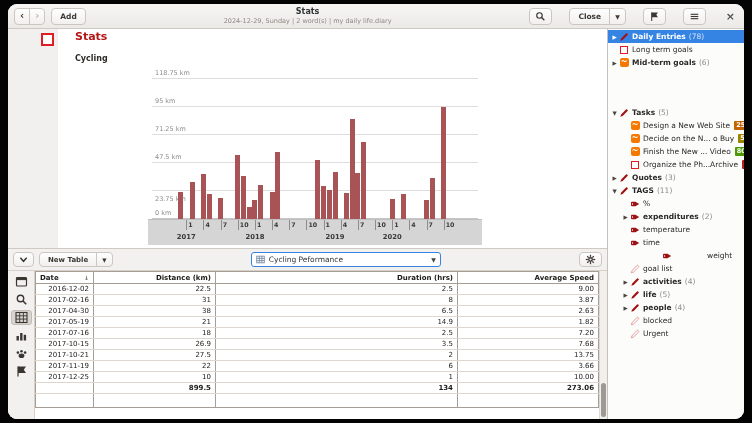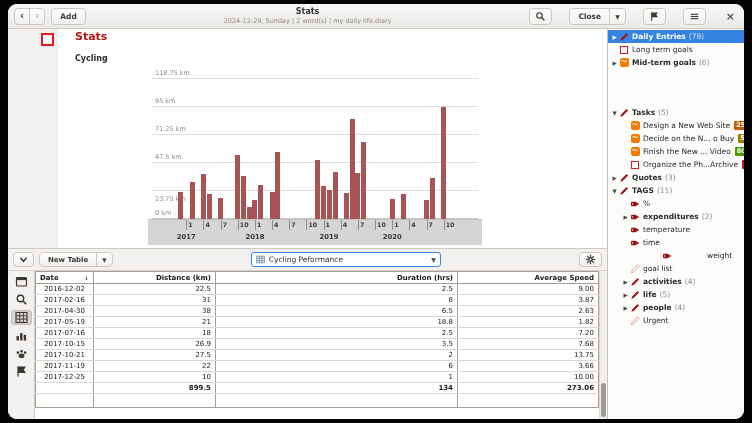--- a/index.html
+++ b/index.html
@@ -76,21 +76,21 @@
   .table-area { flex:1; position:relative; background:#fff; padding-right:8px; }
   table.dtable { width:100%; border-collapse:collapse; table-layout:fixed;
                  font-size:7px; color:#1d1b18; border:1px solid #a69d94; }
   .dtable th { height:12px; font-weight:bold; text-align:right; padding:0 4px;
                border-right:1px solid #a69d94; border-bottom:1px solid #a69d94;
                white-space:nowrap; overflow:hidden;}
   .dtable th:first-child { text-align:left; }
   .dtable td { height:11px; text-align:right; padding:0 4px;
                border-right:1px solid #a69d94; border-bottom:1px solid #ded7d0;
                white-space:nowrap; overflow:hidden;}
-  .dtable td:first-child { text-align:center; }
+  .dtable td:first-child { text-align:right; }
   .dtable tr.totals td { font-weight:bold; }
   .dtable tr.filler td { border-bottom:none; height:14px; }
   .sort-glyph { float:right; color:#6b6660; font-size:6px; }
   .vscroll { position:absolute; right:0; top:0; bottom:0; width:8px; background:#f1efec;
              border-left:1px solid #ddd8d3; }
   .vscroll .thumb { position:absolute; left:1px; right:1px; bottom:2px; height:34px;
                     background:#9d9994; border-radius:3px; }
 
   
   .tree { padding-top:1px; font-size:7.5px; color:#2b2926; }
@@ -227,21 +227,21 @@
               <div class="xnum" style="left: 160.421px;">10</div>
               <div class="xyear" style="left: 106.947px;">2018</div>
               <div class="xtick" style="left: 175.579px;"></div>
               <div class="xnum" style="left: 177.579px;">1</div>
               <div class="xtick" style="left: 192.737px;"></div>
               <div class="xnum" style="left: 194.737px;">4</div>
               <div class="xtick" style="left: 209.895px;"></div>
               <div class="xnum" style="left: 211.895px;">7</div>
               <div class="xtick" style="left: 227.053px;"></div>
               <div class="xnum" style="left: 229.053px;">10</div>
-              <div class="xyear" style="left: 181px;">2019</div>
+              <div class="xyear" style="left: 187px;">2019</div>
               <div class="xtick" style="left: 244.211px;"></div>
               <div class="xnum" style="left: 246.211px;">1</div>
               <div class="xtick" style="left: 261.368px;"></div>
               <div class="xnum" style="left: 263.368px;">4</div>
               <div class="xtick" style="left: 278.526px;"></div>
               <div class="xnum" style="left: 280.526px;">7</div>
               <div class="xtick" style="left: 295.684px;"></div>
               <div class="xnum" style="left: 297.684px;">10</div>
               <div class="xyear" style="left: 244.211px;">2020</div>
             </div>
@@ -368,21 +368,21 @@
                   </tr>
                   <tr>
                     <td>2017-04-30</td>
                     <td>38</td>
                     <td>6.5</td>
                     <td>2.63</td>
                   </tr>
                   <tr>
                     <td>2017-05-19</td>
                     <td>21</td>
-                    <td>18.8</td>
+                    <td>14.9</td>
                     <td>1.82</td>
                   </tr>
                   <tr>
                     <td>2017-07-16</td>
                     <td>18</td>
                     <td>2.5</td>
                     <td>7.20</td>
                   </tr>
                   <tr>
                     <td>2017-10-15</td>
@@ -609,18 +609,27 @@
             <span class="tlabel b">people</span>
             <span class="tcount">(4)</span>
           </div>
           <div class="trow" style="padding-left: 13px;">
             <span class="exp"></span>
             <span class="ticon">
               <svg width="10" height="10" viewBox="0 0 12 12">
                 <path d="M1.6 10.6 L2.6 7.7 L8.7 1.6 Q9.1 1.2 9.6 1.7 L10.4 2.5 Q10.9 3 10.5 3.4 L4.4 9.5 Z" fill="#fff" stroke="#dd8a8a" stroke-width="1"></path>
               </svg>
             </span>
+            <span class="tlabel">blocked</span>
+          </div>
+          <div class="trow" style="padding-left: 13px;">
+            <span class="exp"></span>
+            <span class="ticon">
+              <svg width="10" height="10" viewBox="0 0 12 12">
+                <path d="M1.6 10.6 L2.6 7.7 L8.7 1.6 Q9.1 1.2 9.6 1.7 L10.4 2.5 Q10.9 3 10.5 3.4 L4.4 9.5 Z" fill="#fff" stroke="#dd8a8a" stroke-width="1"></path>
+              </svg>
+            </span>
             <span class="tlabel">Urgent</span>
           </div>
         </div>
     </div>
   </div>
 </div>
 
 </body></html>

